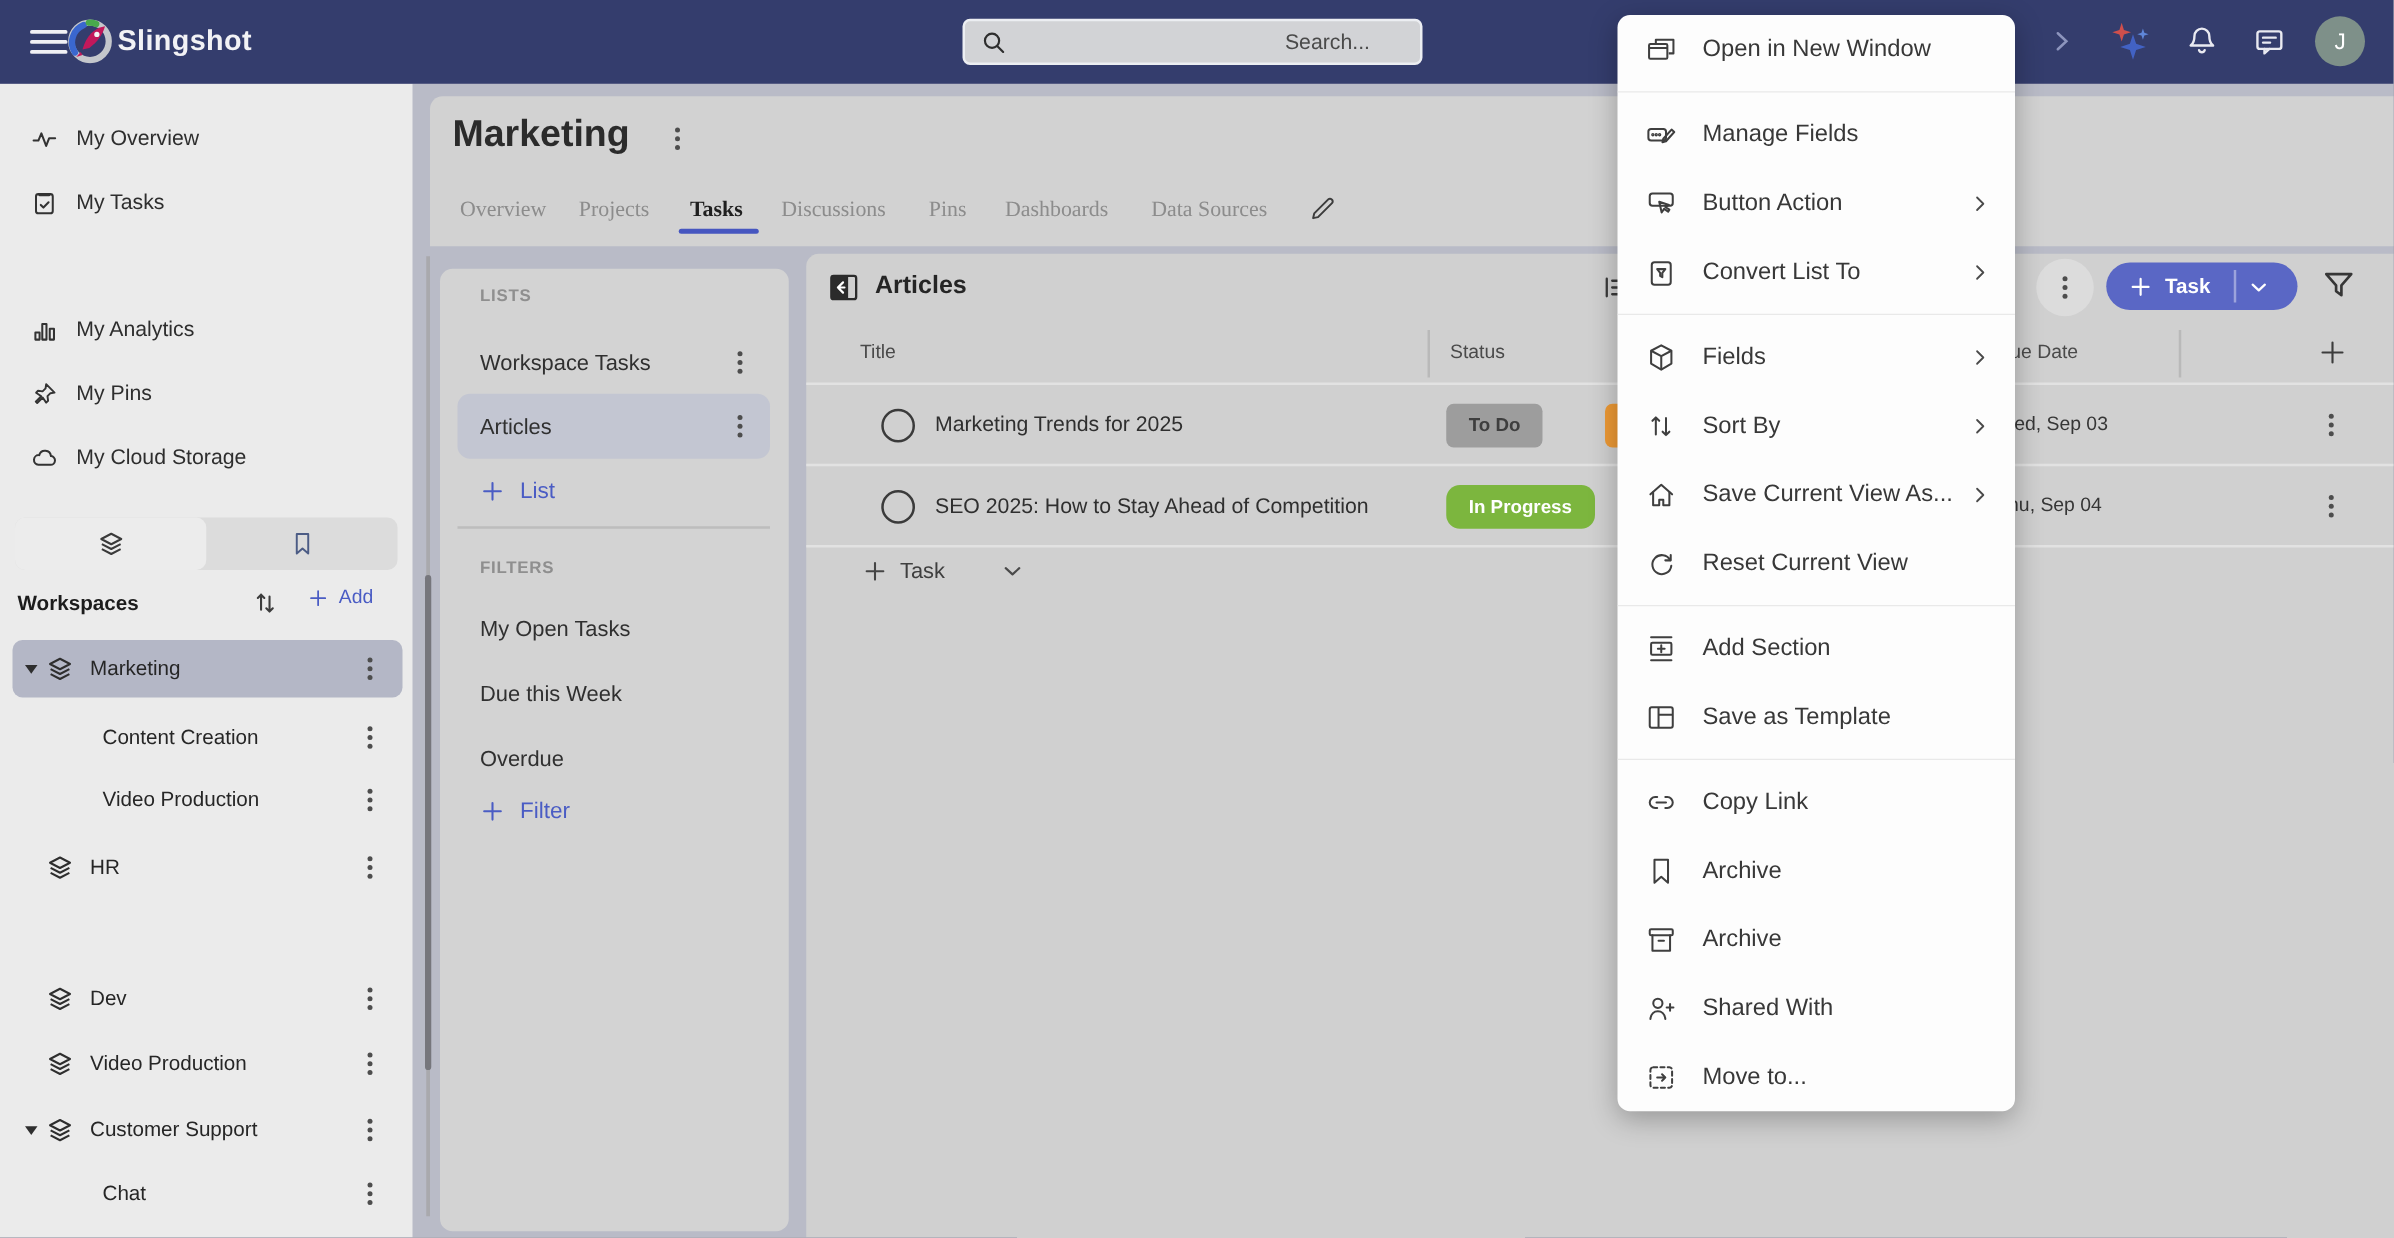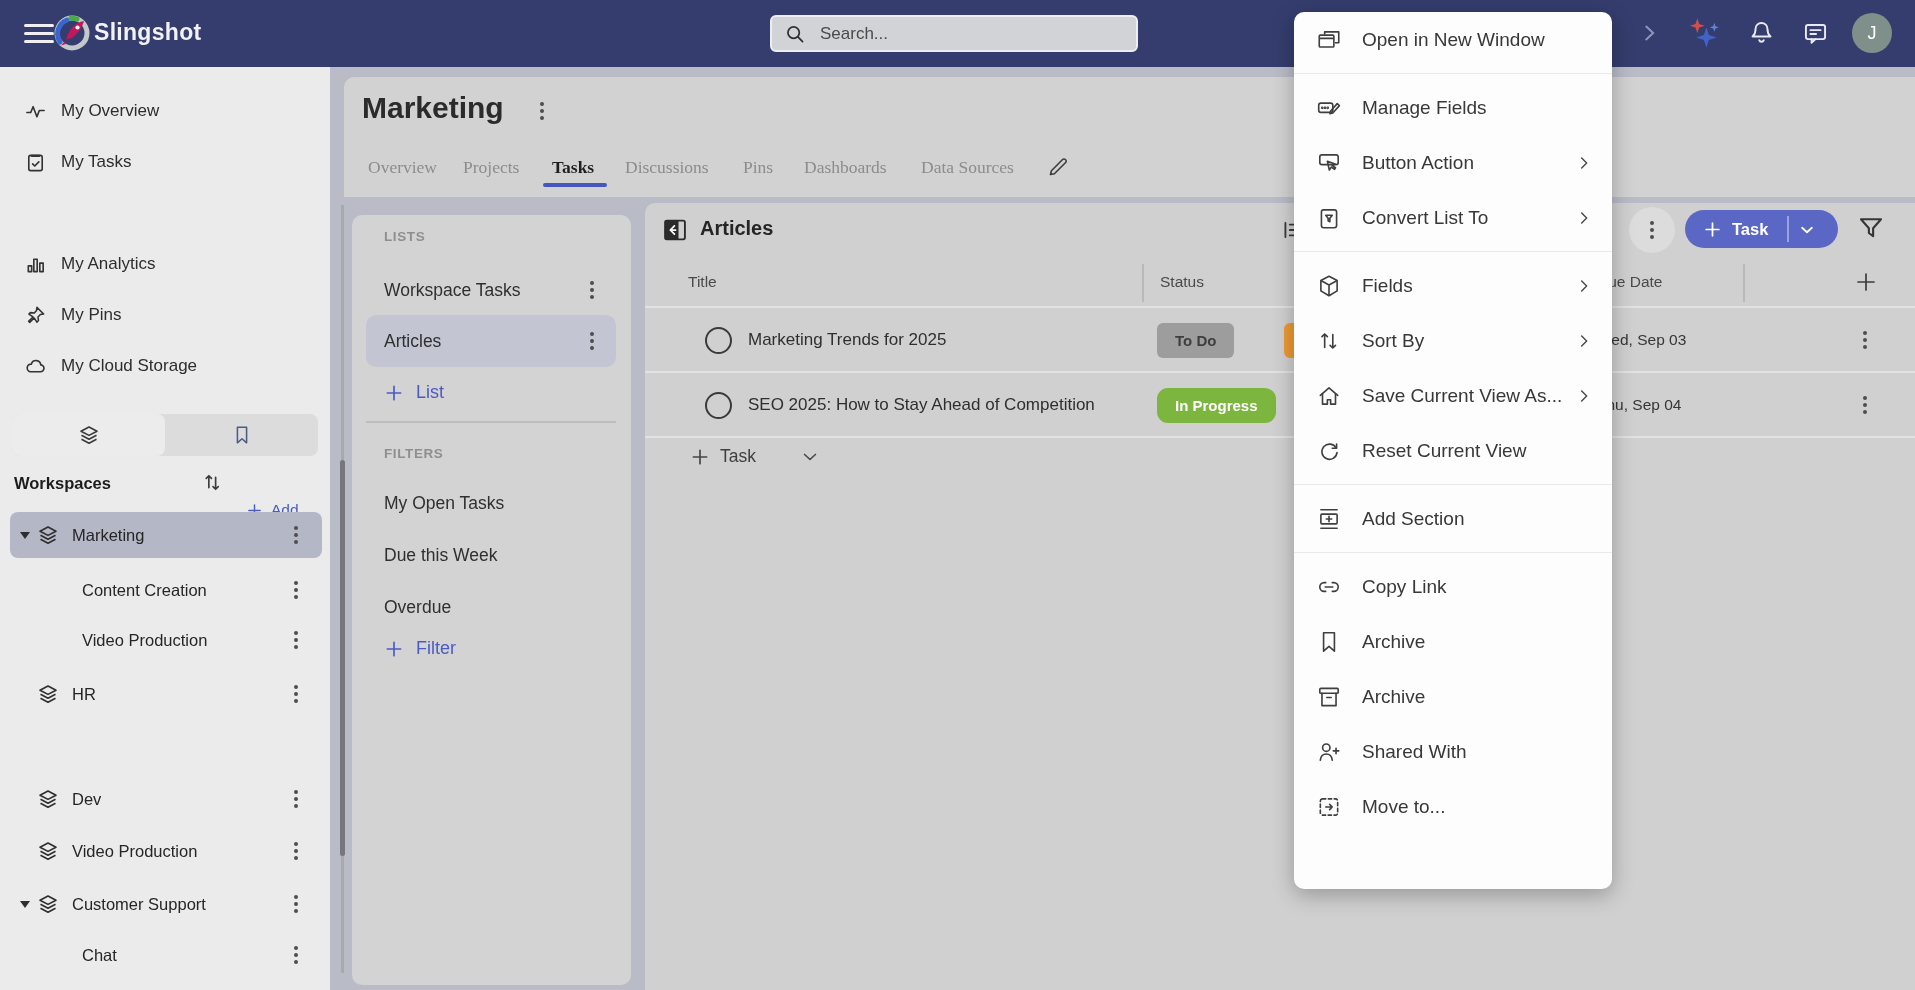--- a/index.html
+++ b/index.html
@@ -7,33 +7,33 @@
   #app{position:relative;width:1915px;height:990px;overflow:hidden;background:#b9bbc7;}
   .abs{position:absolute;}
   svg{display:block;}
   
   #navbar{position:absolute;left:0;top:0;width:1915px;height:67px;background:#343d6d;z-index:10;}
   .hamburger{position:absolute;left:24px;top:24px;width:30px;height:19px;cursor:pointer;}
   .hamburger i{position:absolute;left:0;width:30px;height:2.6px;background:#f0f0f4;border-radius:2px;}
   .hamburger i:nth-child(1){top:0}.hamburger i:nth-child(2){top:8px}.hamburger i:nth-child(3){top:16px}
   #brand{position:absolute;left:94px;top:19px;color:#f2f2f5;font-size:23px;font-weight:bold;letter-spacing:.3px;}
   #searchbox{position:absolute;left:770px;top:15px;width:368px;height:37px;background:#d2d3d6;border:2px solid #eceef2;border-radius:6px;display:flex;align-items:center;padding:0 12px;gap:12px;}
-  #searchbox input{border:none;background:transparent;outline:none;font-size:17px;color:#3a3a3a;width:280px;}
+  #searchbox input{border:none;background:transparent;outline:none;font-size:17px;color:#3a3a3a;width:280px;text-align:right;}
   #searchbox input::placeholder{color:#4a4a4a;opacity:1;}
   .avatar{position:absolute;left:1852px;top:13px;width:40px;height:40px;border-radius:50%;background:#7e9089;color:#fff;font-size:18px;display:flex;align-items:center;justify-content:center;}
   
   #sidebar{position:absolute;left:0;top:67px;width:330px;height:923px;background:#ebebeb;}
   .sb-item{position:absolute;left:0;width:330px;height:44px;display:flex;align-items:center;padding-left:24px;gap:14px;cursor:pointer;color:#2e2e2e;font-size:17px;}
   #toggle{position:absolute;left:12px;top:347px;width:306px;height:42px;background:#dcdcdc;border-radius:8px;display:flex;}
   .toggle-seg{width:153px;height:42px;display:flex;align-items:center;justify-content:center;border-radius:8px;cursor:pointer;}
   .toggle-seg.sel{background:#ececec;}
   #ws-head{position:absolute;left:14px;top:400px;width:302px;height:32px;display:flex;align-items:center;}
   #ws-title{font-size:16.5px;font-weight:bold;color:#1c1c1c;}
   #ws-sort{position:absolute;left:186px;top:3px;cursor:pointer;}
-  #ws-add{position:absolute;left:232px;top:2px;display:flex;align-items:center;gap:8px;color:#4a5cc4;font-size:15.5px;cursor:pointer;margin-top:32px;}
+  #ws-add{position:absolute;left:232px;top:2px;display:flex;align-items:center;gap:8px;color:#4a5cc4;font-size:15.5px;cursor:pointer;}
   .ws-row{position:absolute;left:10px;width:312px;height:46px;display:flex;align-items:center;border-radius:8px;cursor:pointer;color:#262626;font-size:16.5px;}
   .ws-row.sel{background:#b4b7c6;}
   .ws-caret{width:0;height:0;border-left:5.5px solid transparent;border-right:5.5px solid transparent;border-top:7px solid #2e2e2e;margin:0 6px 0 10px;}
   .ws-ind{margin-left:72px;}
   .kebab{position:relative;width:4px;height:4px;border-radius:50%;background:#4d4d4d;cursor:pointer;}
   .kebab::before,.kebab::after{content:'';position:absolute;left:0;width:4px;height:4px;border-radius:50%;background:#4d4d4d;}
   .kebab::before{top:-7px}.kebab::after{top:7px}
   .row-kebab{position:absolute;right:24px;}
   #sb-scroll-track{position:absolute;left:341px;top:205px;width:3px;height:768px;background:#a9a9ad;z-index:3;}
   #sb-scroll-thumb{position:absolute;left:340px;top:460px;width:5px;height:396px;background:#76767c;border-radius:3px;z-index:4;}
@@ -537,20 +537,29 @@
     <div class="mi">
       <span>
           <svg width="26" height="26" viewBox="0 0 24 24" fill="none" stroke="#3f3f3f" stroke-width="1.5" stroke-linecap="round" stroke-linejoin="round">
             <path d="M4.5 3.5h15M4.5 20.5h15"></path>
             <rect x="4.5" y="7.5" width="15" height="9" rx="1"></rect>
             <path d="M12 9.5v5M9.5 12h5"></path>
           </svg>
         </span>
       <span class="mlabel">Add Section</span>
     </div>
+    <div class="mi">
+      <span>
+          <svg width="26" height="26" viewBox="0 0 24 24" fill="none" stroke="#3f3f3f" stroke-width="1.5" stroke-linejoin="round">
+            <rect x="3.5" y="4.5" width="17" height="15" rx="1.5"></rect>
+            <path d="M10 4.5v15M10 10h10.5"></path>
+          </svg>
+        </span>
+      <span class="mlabel">Save as Template</span>
+    </div>
     <div class="msep"></div>
     <div class="mi">
       <span>
           <svg width="26" height="26" viewBox="0 0 24 24" fill="none" stroke="#3f3f3f" stroke-width="1.5" stroke-linecap="round" stroke-linejoin="round">
             <path d="M9 8H7.5a4 4 0 0 0 0 8H9M15 8h1.5a4 4 0 0 1 0 8H15M8.5 12h7"></path>
           </svg>
         </span>
       <span class="mlabel">Copy Link</span>
     </div>
     <div class="mi">

